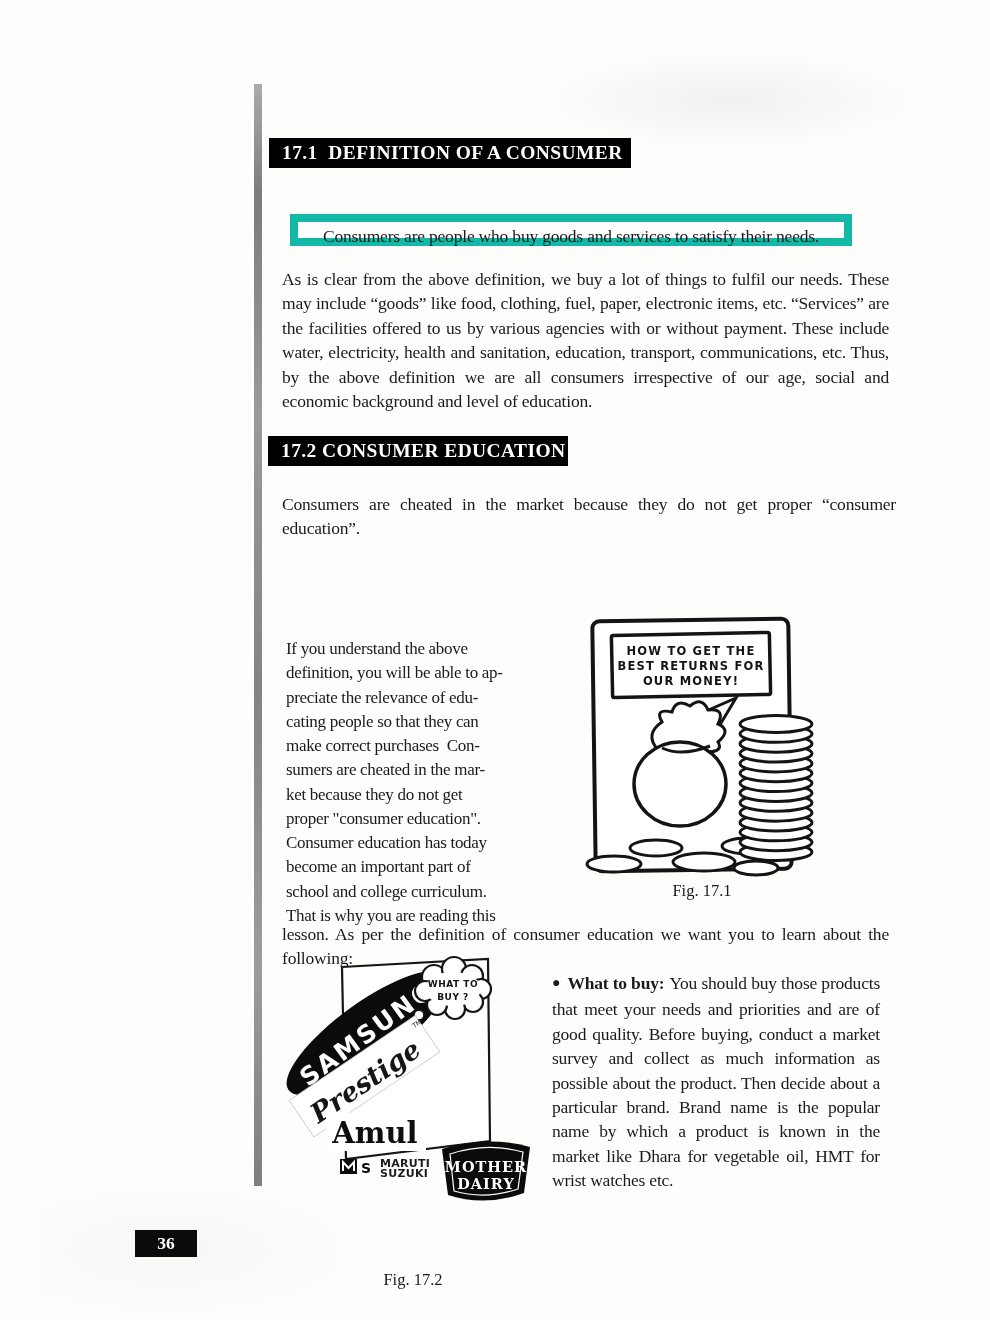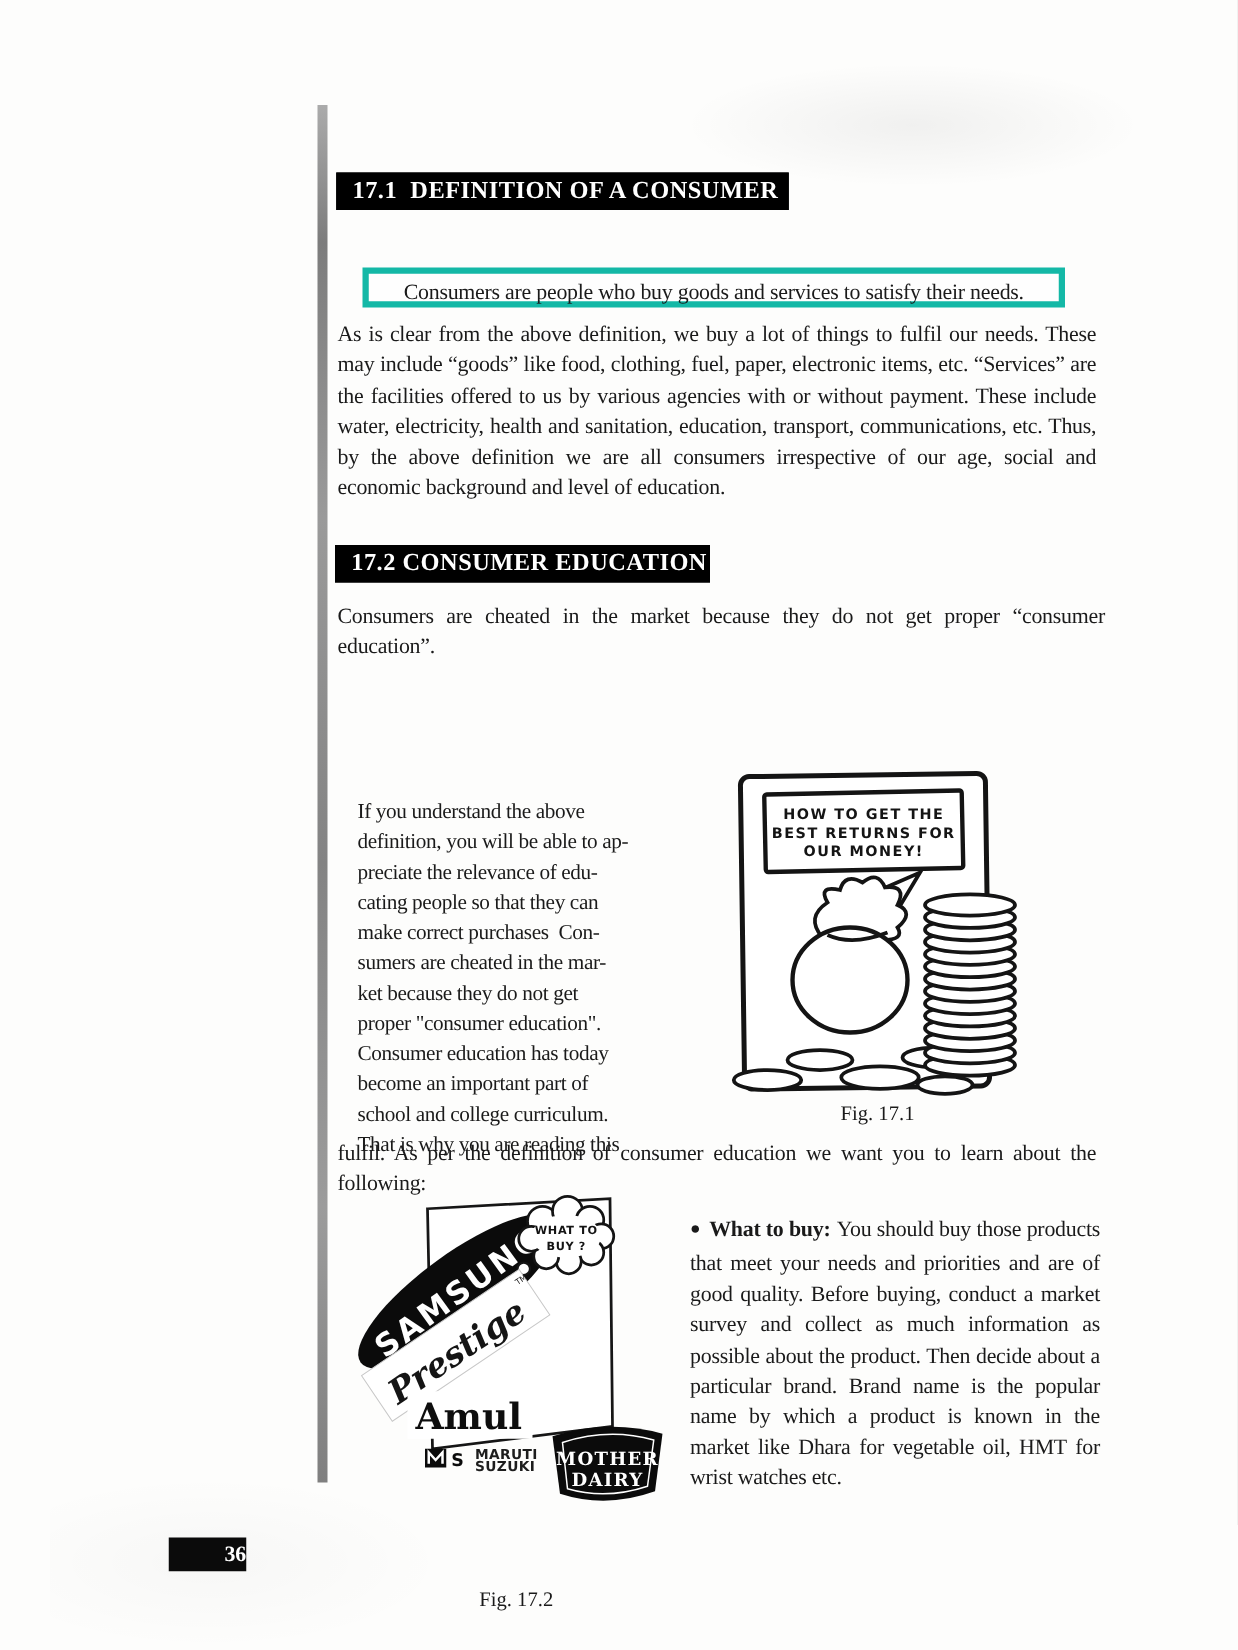--- a/index.html
+++ b/index.html
@@ -22,48 +22,48 @@
     background:#000000; color:#ffffff;
     font-weight:bold; font-size:19.5px; letter-spacing:0.4px;
     padding-left:12px; white-space:pre;
     border:1px solid #000;
   }
   #h1{left:269px; top:138px; width:362px; height:30px; line-height:28px;}
   #h2{left:268px; top:436px; width:300px; height:30px; line-height:28px;}
   .text{font-size:17.5px; letter-spacing:-0.2px; line-height:24.4px;}
   .intro{position:absolute; left:270px; top:180px; width:520px; margin:0;}
   .def-box{
-    position:absolute; box-sizing:border-box; border:5px solid #14b8a6;
+    position:absolute; box-sizing:border-box; border:8px solid #14b8a6;
     font-size:17.5px; letter-spacing:-0.2px; background:#fefefe;
   }
   .box1{left:290px; top:214px; width:562px; height:32px;
     line-height:28px; text-align:center; white-space:nowrap;}
   .box2{left:276px; top:543px; width:589px; height:59px; border-width:2.5px;
     line-height:26px; padding:2px 10px; white-space:pre-line;}
-  .para{position:absolute; margin:0; text-align:justify;}
+  .para{position:absolute; margin:12px; text-align:justify;}
   .para1{left:270px; top:255px; width:607px;}
   .para2{left:270px; top:480px; width:614px;}
   .cont{left:270px; top:910px; width:607px;}
   .leftcol{
     position:absolute; left:270px; top:621px; width:242px; margin:16px;
     font-size:17px; letter-spacing:-0.3px; line-height:24.25px; white-space:pre;
   }
   .fig-svg{position:absolute;}
   #fig1{left:570px; top:614px; width:258px; height:268px;}
   #fig2{left:282px; top:953px; width:252px; height:252px;}
   .caption{position:absolute; font-weight:normal; font-size:16.5px; text-align:center;}
   .cap1{left:632px; top:881px; width:140px;}
   .cap2{left:352px; top:1270px; width:122px;}
   .bullet-para{position:absolute; left:552px; top:971px; width:328px; margin:0;
     text-align:justify; font-size:17.5px; letter-spacing:-0.2px; line-height:24.4px;}
   .bullet-para .dot{font-size:14px; margin-right:7px; position:relative; top:-2px;}
   .bullet-para b{margin-right:5px;}
   .pagenum{
     position:absolute; left:135px; top:1230px; width:62px; height:27px;
-    background:#0b0b0b; color:#fff; text-align:right; line-height:27px;
+    background:#0b0b0b; color:#fff; text-align:center; line-height:27px;
     font-weight:bold; font-size:17.5px;
   }
   .comic{font-family:"DejaVu Sans", sans-serif; font-weight:bold;}
 </style>
 </head>
 <body>
 
 <div id="page">
 
   <div class="smudge smudge-tr"></div>
@@ -128,21 +128,21 @@
         <ellipse cx="206" cy="159.25" rx="36" ry="8.5" fill="#ffffff" stroke="#141414" stroke-width="3"></ellipse>
         <ellipse cx="206" cy="149.4" rx="36" ry="8.5" fill="#ffffff" stroke="#141414" stroke-width="3"></ellipse>
         <ellipse cx="206" cy="139.55" rx="36" ry="8.5" fill="#ffffff" stroke="#141414" stroke-width="3"></ellipse>
         <ellipse cx="206" cy="129.7" rx="36" ry="8.5" fill="#ffffff" stroke="#141414" stroke-width="3"></ellipse>
         <ellipse cx="206" cy="119.85" rx="36" ry="8.5" fill="#ffffff" stroke="#141414" stroke-width="3"></ellipse>
         <ellipse cx="206" cy="110" rx="36" ry="8.5" fill="#ffffff" stroke="#141414" stroke-width="3"></ellipse>
       </g>
   </svg>
   <div class="caption cap1">Fig. 17.1</div>
 
-  <p class="para cont text">fulfil. As per the definition of consumer education we want you to learn about the following:</p>
+  <p class="para cont text">lesson. As per the definition of consumer education we want you to learn about the following:</p>
 
   <svg id="fig2" class="fig-svg" viewBox="0 0 252 252">
     <path d="M60,14 L206,6 L208,188 L64,206 Z" fill="#ffffff" stroke="#161616" stroke-width="2.2"></path>
     <g transform="rotate(-36 85 80)">
       <ellipse cx="85" cy="80" rx="97" ry="30" fill="#0b0b0b"></ellipse>
       <text class="comic" x="85" y="89" text-anchor="middle" font-size="25" letter-spacing="2.5" fill="#ffffff">SAMSUNG</text>
     </g>
     <g>
       <circle cx="152" cy="24" r="12" fill="#ffffff" stroke="#141414" stroke-width="2.2"></circle>
       <circle cx="172" cy="16" r="12" fill="#ffffff" stroke="#141414" stroke-width="2.2"></circle>

